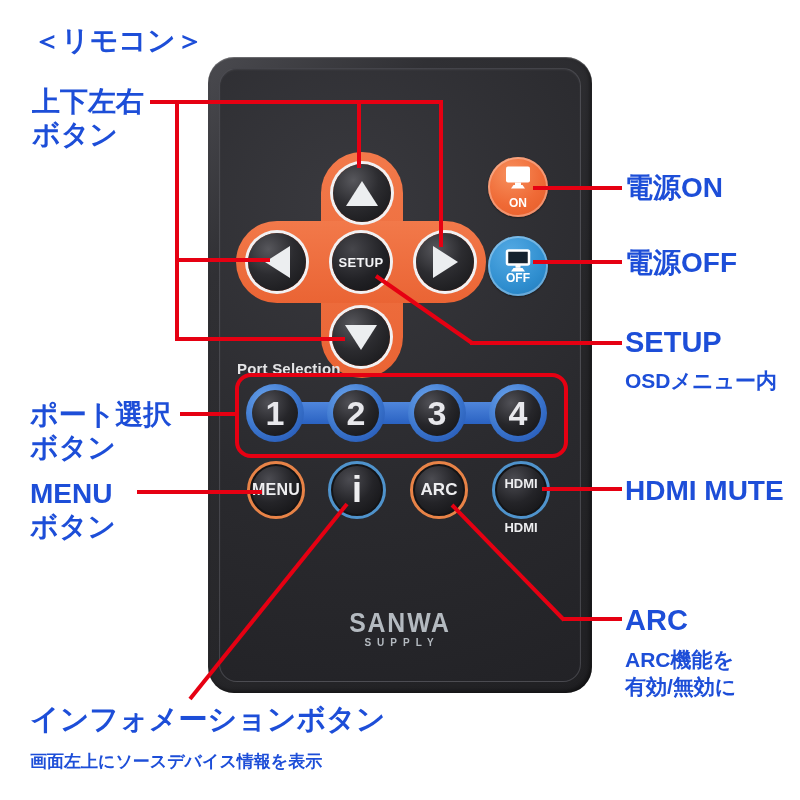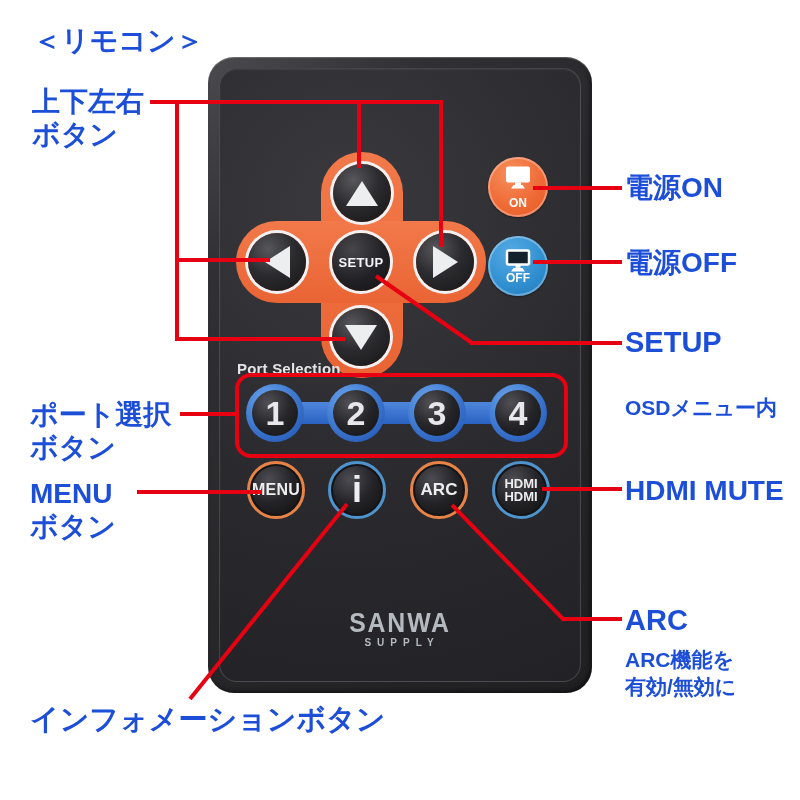--- a/index.html
+++ b/index.html
@@ -61,21 +61,21 @@
   
   .fn-btn{position:absolute;top:461px;width:58px;height:58px;border-radius:50%;z-index:3;box-sizing:border-box;
     border:3px solid #e88347;background:#141416;display:flex;align-items:center;justify-content:center;}
   .fn-btn.blue{border-color:#4f93cc;}
   .fn-btn .inner{width:48px;height:48px;border-radius:50%;display:flex;flex-direction:column;align-items:center;justify-content:center;
     background:radial-gradient(circle at 35% 28%,#4c4c52 0%,#242428 50%,#111113 100%);
     color:#eeeef0;font-weight:700;}
   .fn-btn .t-menu{font-size:16px;letter-spacing:.2px;}
   .fn-btn .t-info{font-size:36px;line-height:36px;}
   .fn-btn .t-arc{font-size:17px;}
-  .fn-btn .t-hdmi{font-size:13px;line-height:13.5px;}
+  .fn-btn .t-hdmi{font-size:13px;line-height:13.5px;margin-top:31px;}
 
   
   .logo{position:absolute;left:330px;top:609px;width:140px;text-align:center;z-index:3;color:#b4bac0;}
   .logo .name{font-size:27px;font-weight:700;letter-spacing:2px;transform:scaleX(.92);transform-origin:center;line-height:28px;}
   .logo .sub{font-size:10px;font-weight:700;letter-spacing:6px;margin-top:1px;margin-left:4px;line-height:10px;}
 
   
   svg.ann{position:absolute;left:0;top:0;z-index:6;pointer-events:none;}
 </style>
 </head>
@@ -91,25 +91,26 @@
   </div>
   <div class="lbl" style="left:30px;top:398px;">
     <div>ポート選択</div>
     <div>ボタン</div>
   </div>
   <div class="lbl" style="left:30px;top:477px;">
     <div>MENU</div>
     <div>ボタン</div>
   </div>
   <div class="lbl big" style="left:30px;top:703px;">インフォメーションボタン</div>
+  <div class="lbl sm" style="left:30px;top:745px;">画面左上にソースデバイス情報を表示</div>
 
   <div class="lbl" style="left:625px;top:171px;">電源ON</div>
   <div class="lbl" style="left:625px;top:246px;">電源OFF</div>
   <div class="lbl big" style="left:625px;top:326px;">SETUP</div>
-  <div class="lbl desc" style="left:625px;top:367px;margin-top:27px;">
+  <div class="lbl desc" style="left:625px;top:367px;">
     <div>OSDメニュー内</div>
   </div>
   <div class="lbl" style="left:625px;top:474px;">HDMI MUTE</div>
   <div class="lbl big" style="left:625px;top:604px;">ARC</div>
   <div class="lbl desc" style="left:625px;top:646px;">
     <div>ARC機能を</div>
     <div>有効/無効に</div>
   </div>
 
   <div class="remote-body">

